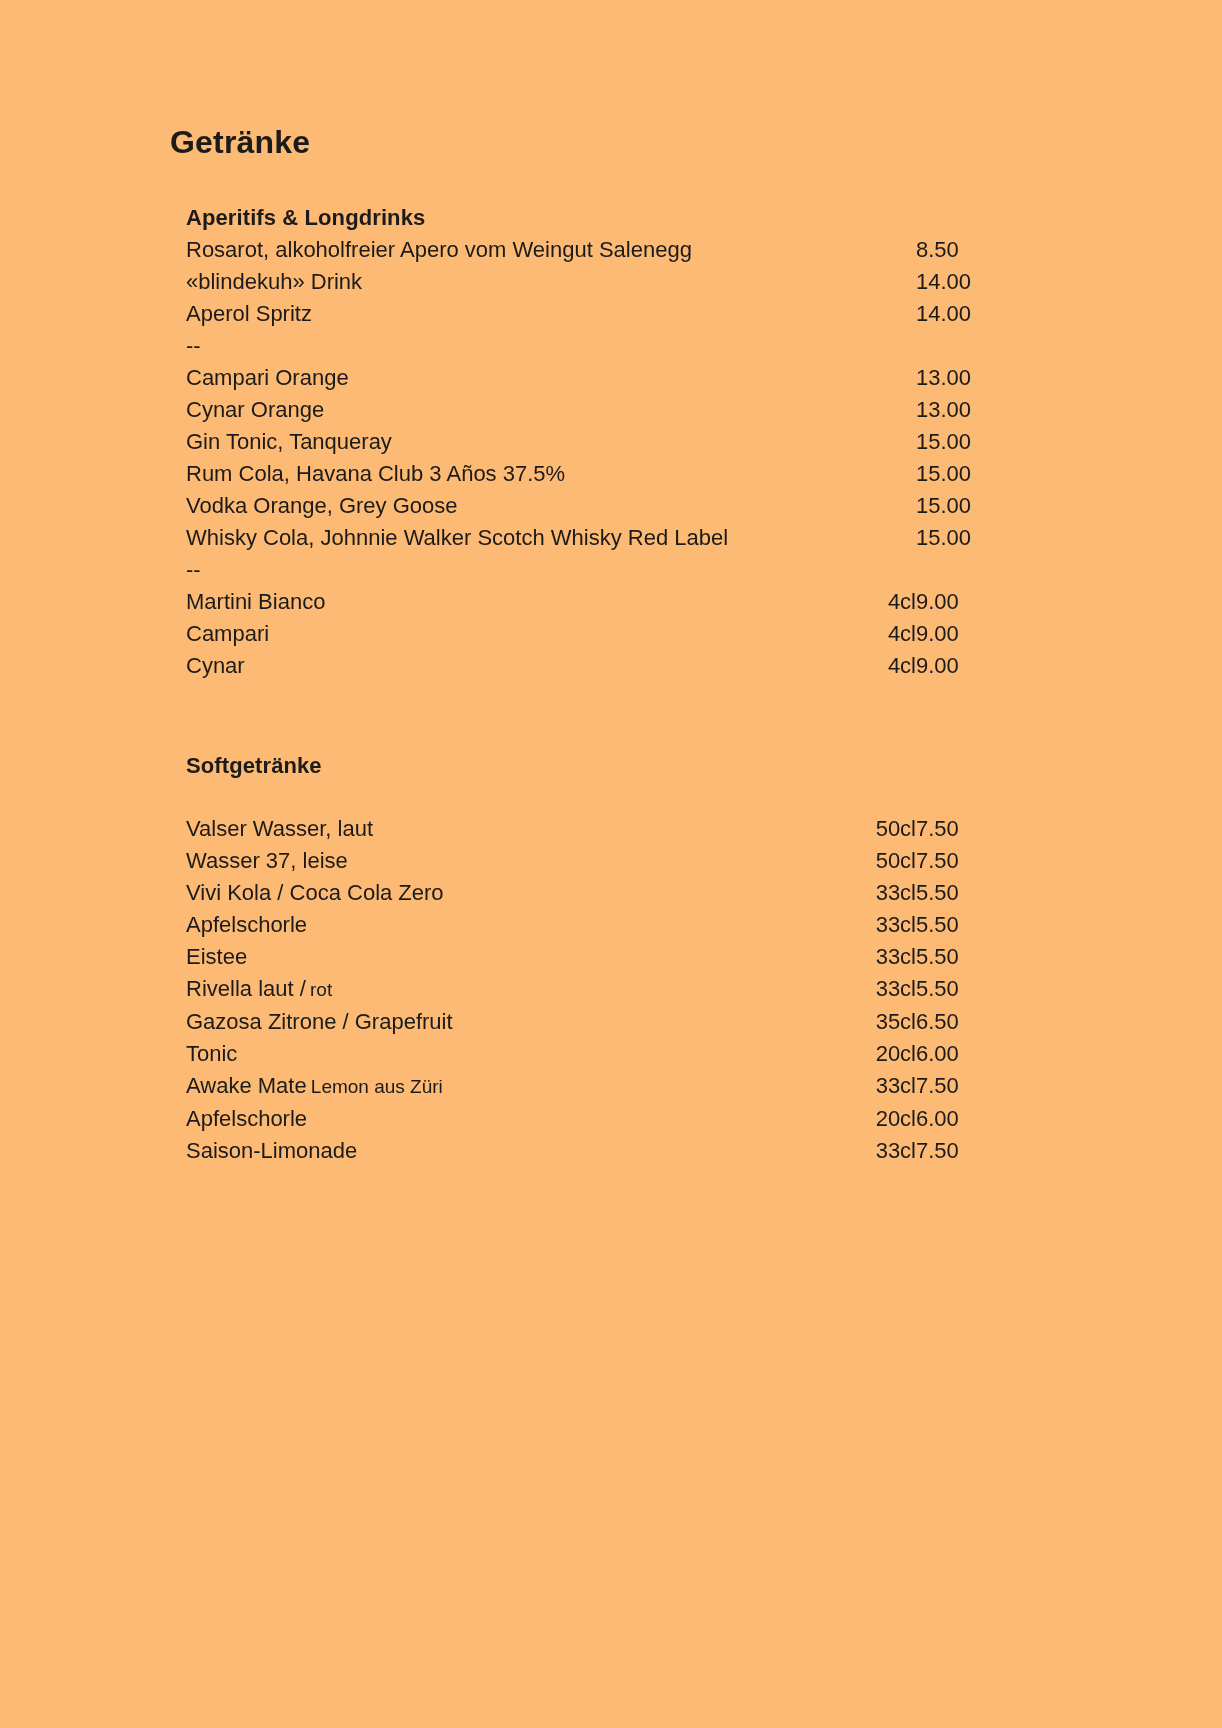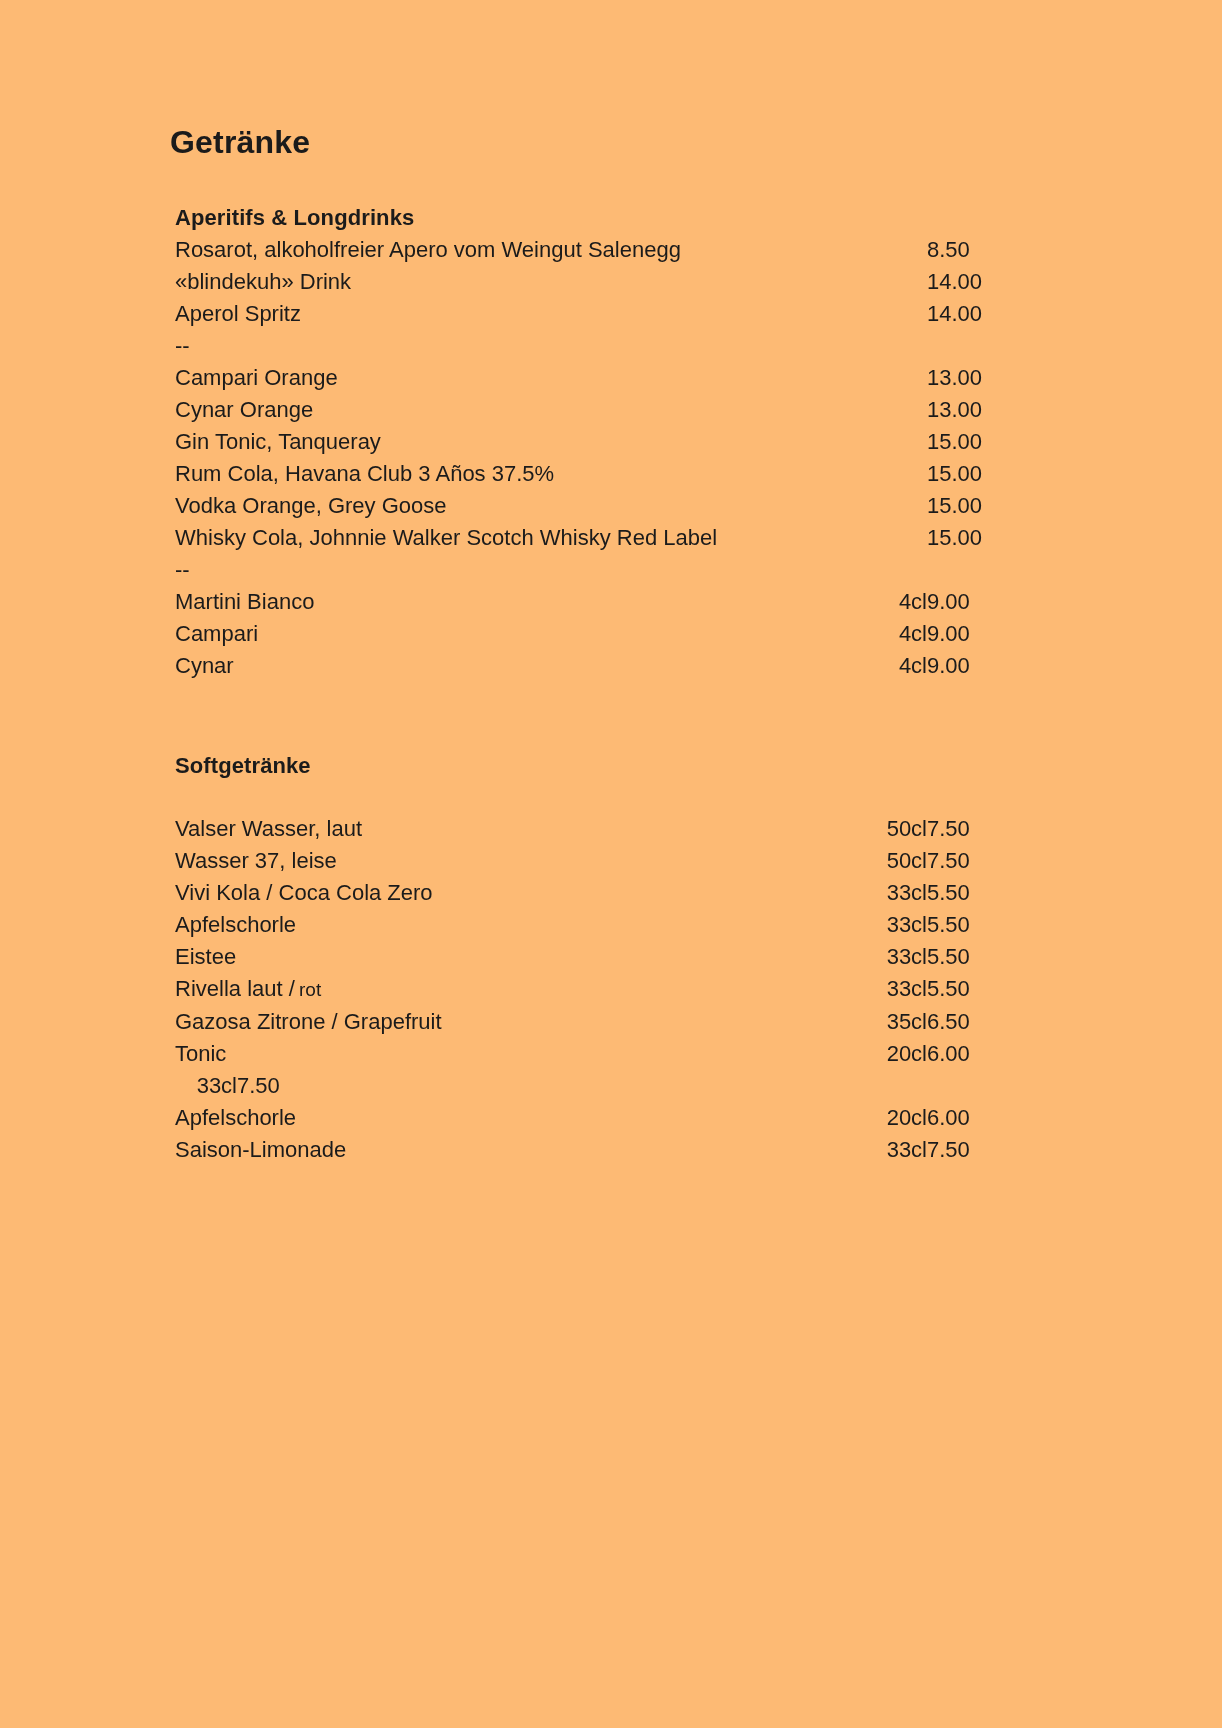--- a/index.html
+++ b/index.html
@@ -25,21 +25,21 @@
     width: 850px;
   }
   .menu-title {
     font-size: 32px;
     font-weight: 700;
     line-height: 40px;
     margin: 0 0 40px 0;
     letter-spacing: 0.2px;
   }
   .section {
-    margin: 5px;
+    margin: 16px;
   }
   .section + .section {
     margin-top: 68px;
   }
   .section-heading {
     font-size: 22px;
     font-weight: 700;
     line-height: 32px;
     margin: 0;
     letter-spacing: 0.1px;
@@ -194,20 +194,21 @@
     <span class="item-name"><span class="name-main">Gazosa Zitrone / Grapefruit</span></span>
     <span class="item-size">35cl</span>
     <span class="item-price">6.50</span>
   </div>
             <div class="menu-row">
     <span class="item-name"><span class="name-main">Tonic</span></span>
     <span class="item-size">20cl</span>
     <span class="item-price">6.00</span>
   </div>
             <div class="menu-row">
+    <span class="item-name"><span class="name-main">Awake Mate</span><span class="name-small">Lemon aus Züri</span></span>
     <span class="item-size">33cl</span>
     <span class="item-price">7.50</span>
   </div>
             <div class="menu-row">
     <span class="item-name"><span class="name-main">Apfelschorle</span></span>
     <span class="item-size">20cl</span>
     <span class="item-price">6.00</span>
   </div>
             <div class="menu-row">
     <span class="item-name"><span class="name-main">Saison-Limonade</span></span>

